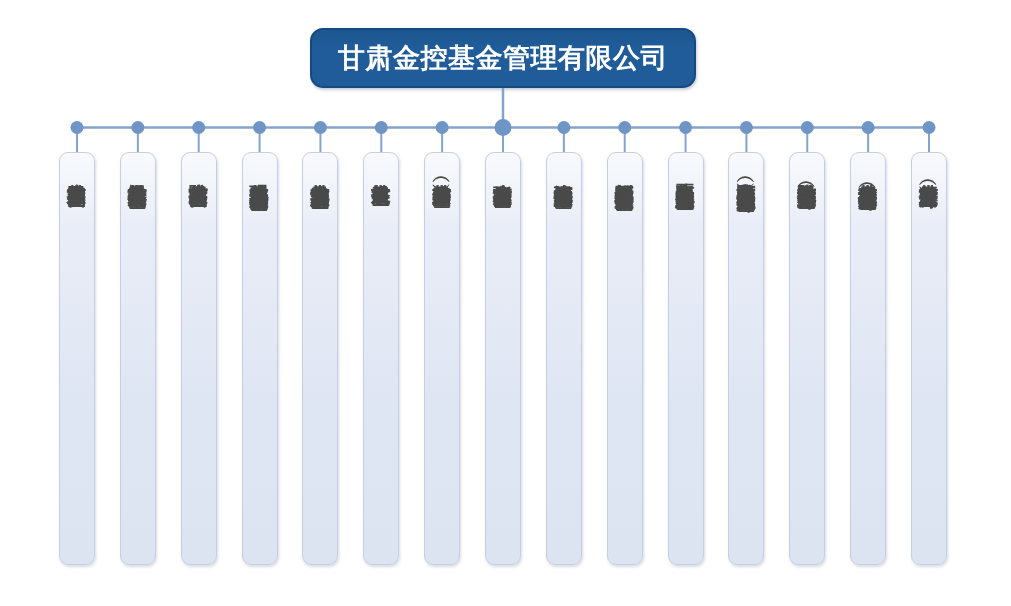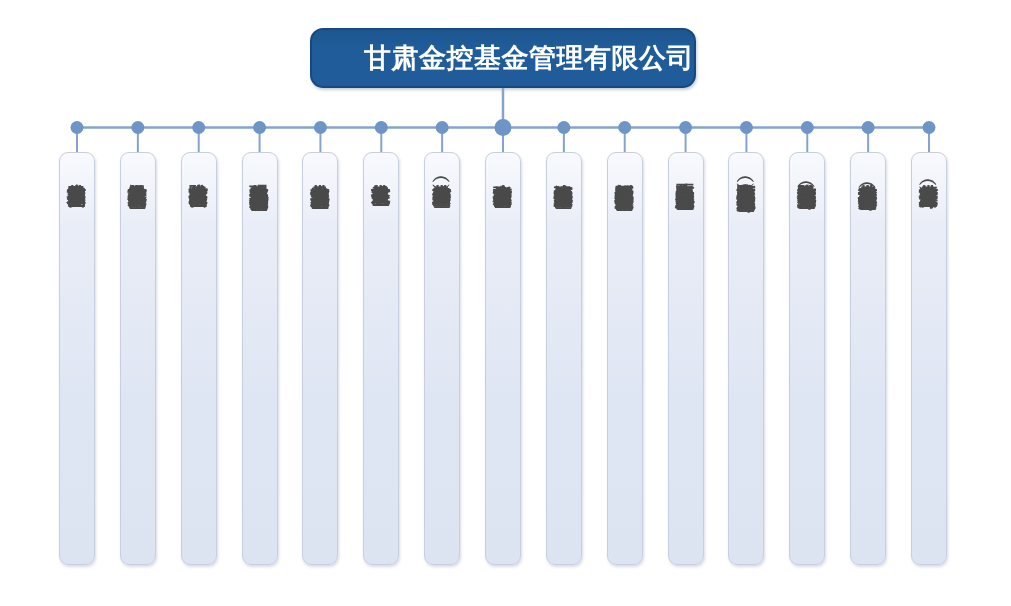--- a/index.html
+++ b/index.html
@@ -21,21 +21,21 @@
     left: 310px;
     top: 28px;
     width: 386px;
     height: 60px;
     box-sizing: border-box;
     background: linear-gradient(to bottom, #1d568f 0%, #1f5c99 30%, #1f5c99 100%);
     border: 2px solid #164a7f;
     border-radius: 13px;
     display: flex;
     align-items: center;
-    justify-content: flex-end;
+    justify-content: center;
     box-shadow: 1px 2px 3px rgba(90,110,140,0.35);
   }
   .root-title {
     color: #ffffff;
     font-size: 27px;
     font-weight: bold;
     letter-spacing: 0.5px;
     white-space: nowrap;
     line-height: 1;
   }

